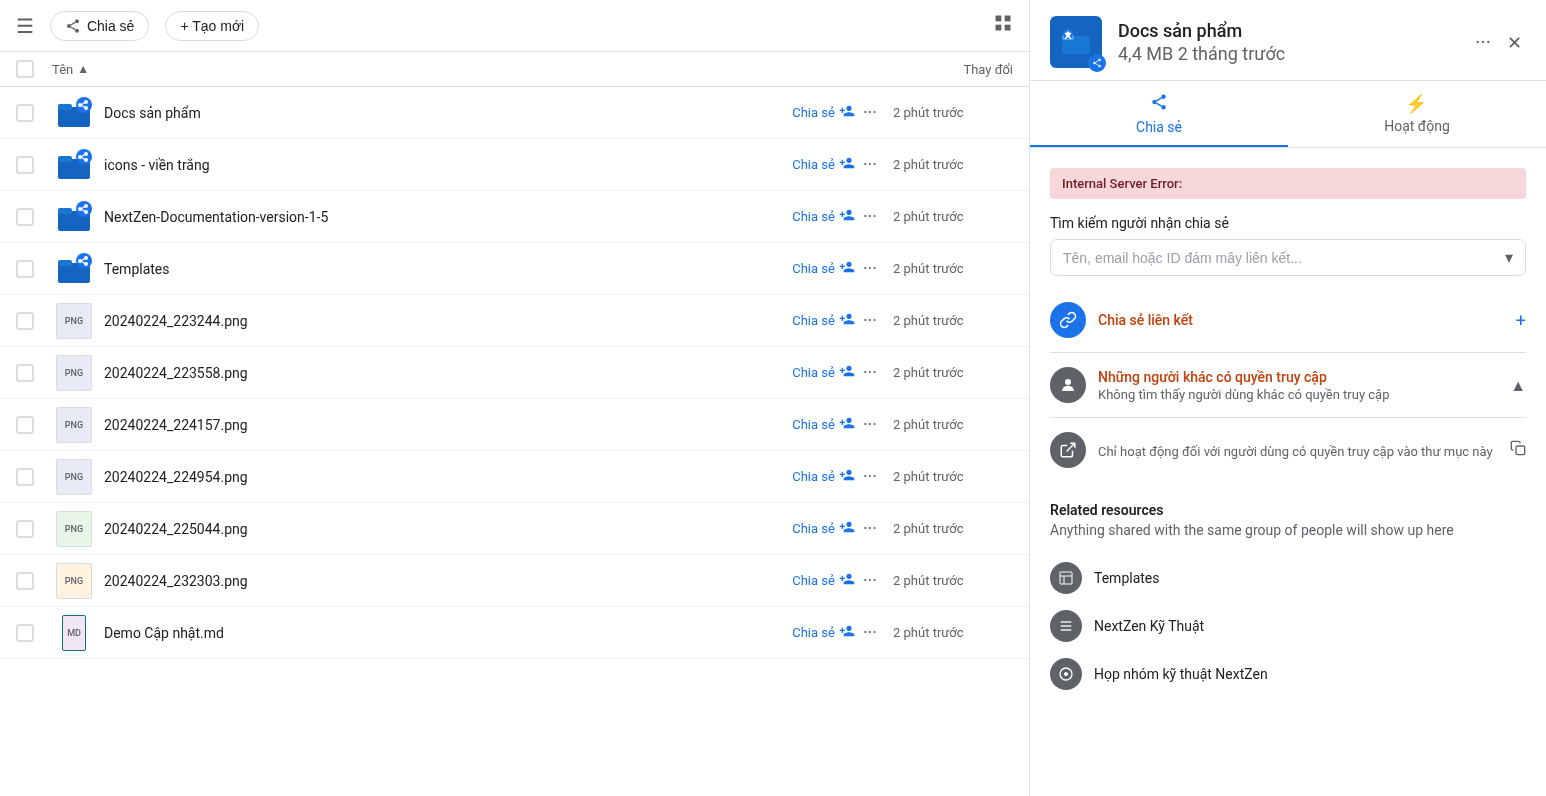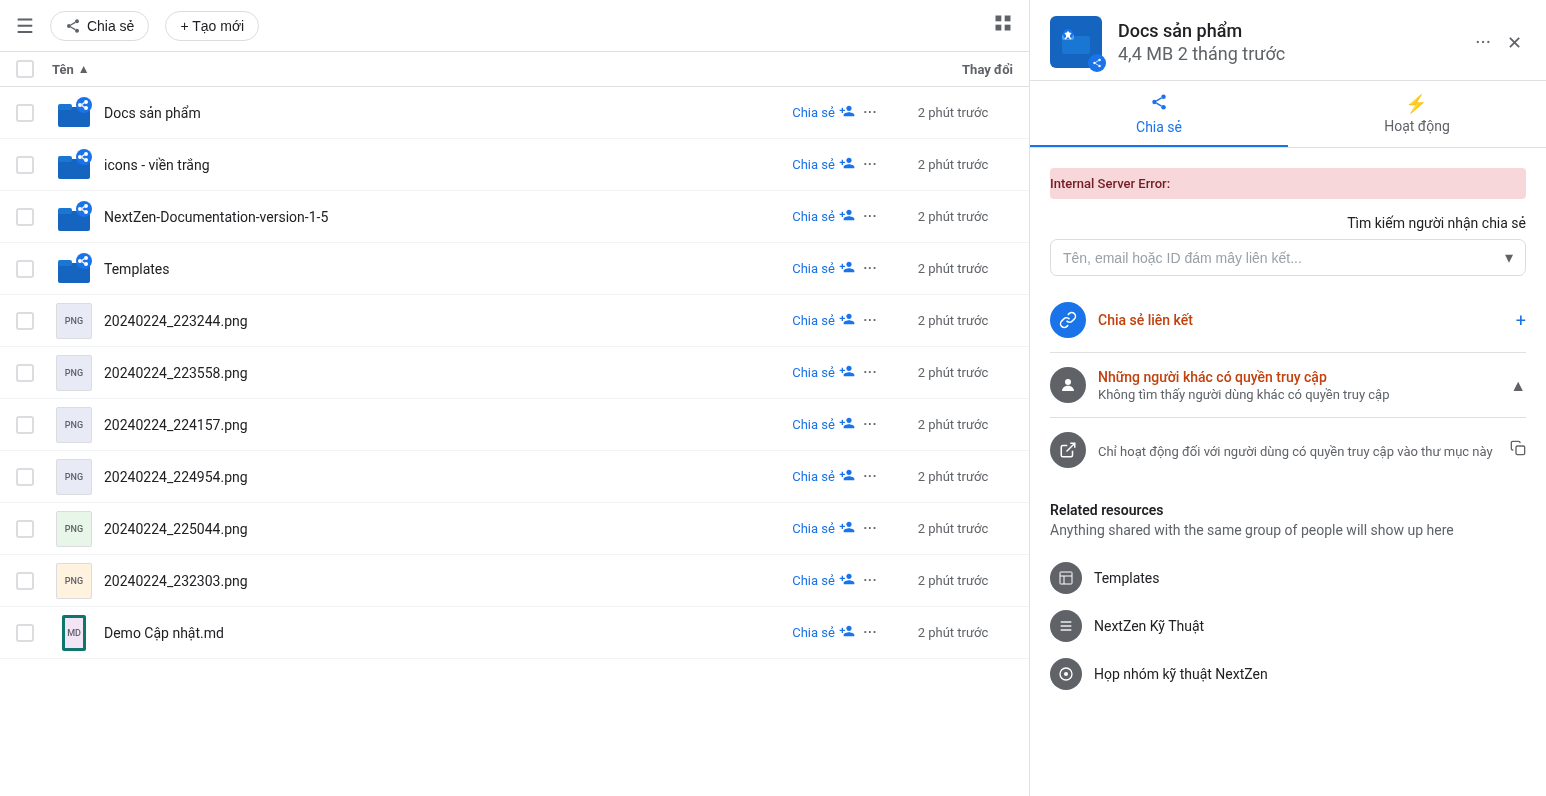--- a/index.html
+++ b/index.html
@@ -9,35 +9,35 @@
     .left-panel { flex: 0 0 1030px; display: flex; flex-direction: column; border-right: 1px solid #e0e0e0; overflow: hidden; }
 
     
     .toolbar { display: flex; align-items: center; padding: 8px 16px; gap: 16px; border-bottom: 1px solid #e0e0e0; height: 52px; }
     .toolbar-menu-icon { color: #5f6368; cursor: pointer; font-size: 20px; }
     .toolbar-share-btn { display: flex; align-items: center; gap: 6px; padding: 6px 14px; border: 1px solid #dadce0; border-radius: 20px; cursor: pointer; color: #202124; font-size: 14px; background: #fff; }
     .toolbar-new-btn { display: flex; align-items: center; gap: 6px; padding: 6px 14px; border: 1px solid #dadce0; border-radius: 20px; cursor: pointer; color: #202124; font-size: 14px; background: #fff; }
     .toolbar-grid-icon { margin-left: auto; cursor: pointer; color: #5f6368; font-size: 20px; }
 
     
-    .table-header { display: flex; align-items: center; padding: 8px 16px; border-bottom: 1px solid #e0e0e0; background: #fff; font-weight: bold; }
+    .table-header { display: flex; align-items: center; padding: 8px 16px; border-bottom: 1px solid #e0e0e0; background: #fff; }
     .header-checkbox { width: 36px; }
     .header-name { flex: 1; color: #5f6368; font-size: 13px; display: flex; align-items: center; gap: 4px; }
     .header-modified { width: 160px; text-align: right; color: #5f6368; font-size: 13px; }
 
     
     .file-list { flex: 1; overflow-y: auto; }
     .file-row { display: flex; align-items: center; padding: 0 16px; height: 52px; border-bottom: 1px solid #f1f3f4; cursor: pointer; }
     .file-checkbox { width: 36px; display: flex; align-items: center; }
     .file-icon { width: 44px; display: flex; align-items: center; justify-content: center; margin-right: 8px; }
     .file-name { flex: 1; color: #202124; font-size: 14px; }
     .file-share-label { color: #1a73e8; font-size: 13px; cursor: pointer; margin-right: 4px; }
     .file-share-add { color: #1a73e8; font-size: 16px; cursor: pointer; margin-right: 8px; }
     .file-more { color: #5f6368; margin-right: 16px; cursor: pointer; font-size: 18px; }
-    .file-modified { width: 120px; text-align: center; color: #5f6368; font-size: 13px; }
+    .file-modified { width: 120px; text-align: left; color: #5f6368; font-size: 13px; }
 
     
     .file-list::-webkit-scrollbar { width: 8px; }
     .file-list::-webkit-scrollbar-thumb { background: #dadce0; border-radius: 4px; }
 
     
     .right-panel { flex: 1; display: flex; flex-direction: column; background: #fff; overflow: hidden; min-width: 516px; }
 
     
     .rp-header { display: flex; align-items: center; padding: 16px 20px 12px; gap: 16px; border-bottom: 1px solid #e0e0e0; }
@@ -54,24 +54,24 @@
     .rp-tab { flex: 1; display: flex; flex-direction: column; align-items: center; padding: 12px 8px 10px; cursor: pointer; color: #5f6368; font-size: 14px; gap: 4px; }
     .rp-tab.active { color: #1a73e8; border-bottom: 2px solid #1a73e8; }
     .rp-tab-icon { font-size: 18px; }
 
     
     .rp-body { flex: 1; overflow-y: auto; padding: 20px; }
     .rp-body::-webkit-scrollbar { width: 6px; }
     .rp-body::-webkit-scrollbar-thumb { background: #dadce0; border-radius: 3px; }
 
     
-    .error-banner { background: #f8d7da; color: #721c24; padding: 8px 0; border-radius: 4px; margin-bottom: 16px; font-size: 13px; font-weight: 500; }
-
-    
-    .share-search-label { font-size: 14px; color: #202124; margin-bottom: 8px; text-align: right; }
+    .error-banner { background: #f8d7da; color: #721c24; padding: 8px 12px; border-radius: 4px; margin-bottom: 16px; font-size: 13px; font-weight: 500; }
+
+    
+    .share-search-label { font-size: 14px; color: #202124; margin-bottom: 8px; }
     .share-search-input-wrap { display: flex; align-items: center; border: 1px solid #dadce0; border-radius: 7px; padding: 8px 12px; margin-bottom: 16px; }
     .share-search-input { flex: 1; border: none; outline: none; font-size: 14px; color: #202124; }
     .share-search-input::placeholder { color: #9aa0a6; }
     .share-dropdown-arrow { color: #5f6368; font-size: 16px; cursor: pointer; }
 
     
     .share-row { display: flex; align-items: center; padding: 10px 0; gap: 12px; }
     .share-row-icon { width: 36px; height: 36px; border-radius: 50%; display: flex; align-items: center; justify-content: center; flex-shrink: 0; }
     .share-row-icon.link { background: #1a73e8; }
     .share-row-icon.others { background: #5f6368; }
@@ -359,21 +359,21 @@
           </svg>
     </span>
     <span class="file-more">···</span>
     <div class="file-modified">2 phút trước</div>
   </div>
       <div class="file-row">
     <div class="file-checkbox">
           <div class="cb"></div>
         </div>
     <div class="file-icon">
-          <div style="width:24px;height:36px;background:#f3e5f5;border:3px solid #0f766e;border-radius:2px;display:flex;align-items:center;justify-content:center;font-size:9px;color:#5f6368;font-weight:500;">MD</div>
+          <div style="width:24px;height:36px;background:#f3e5f5;border:1px solid #0f766e;border-radius:2px;display:flex;align-items:center;justify-content:center;font-size:9px;color:#5f6368;font-weight:500;">MD</div>
         </div>
     <div class="file-name">Demo Cập nhật.md</div>
     <span class="file-share-label">Chia sẻ</span>
     <span class="file-share-add">
       <svg width="16" height="16" viewBox="0 0 24 24" fill="#1a73e8">
             <path d="M15 12c2.21 0 4-1.79 4-4s-1.79-4-4-4-4 1.79-4 4 1.79 4 4 4zm-9-2V7H4v3H1v2h3v3h2v-3h3v-2H6zm9 4c-2.67 0-8 1.34-8 4v2h16v-2c0-2.66-5.33-4-8-4z"></path>
           </svg>
     </span>
     <span class="file-more">···</span>
     <div class="file-modified">2 phút trước</div>

